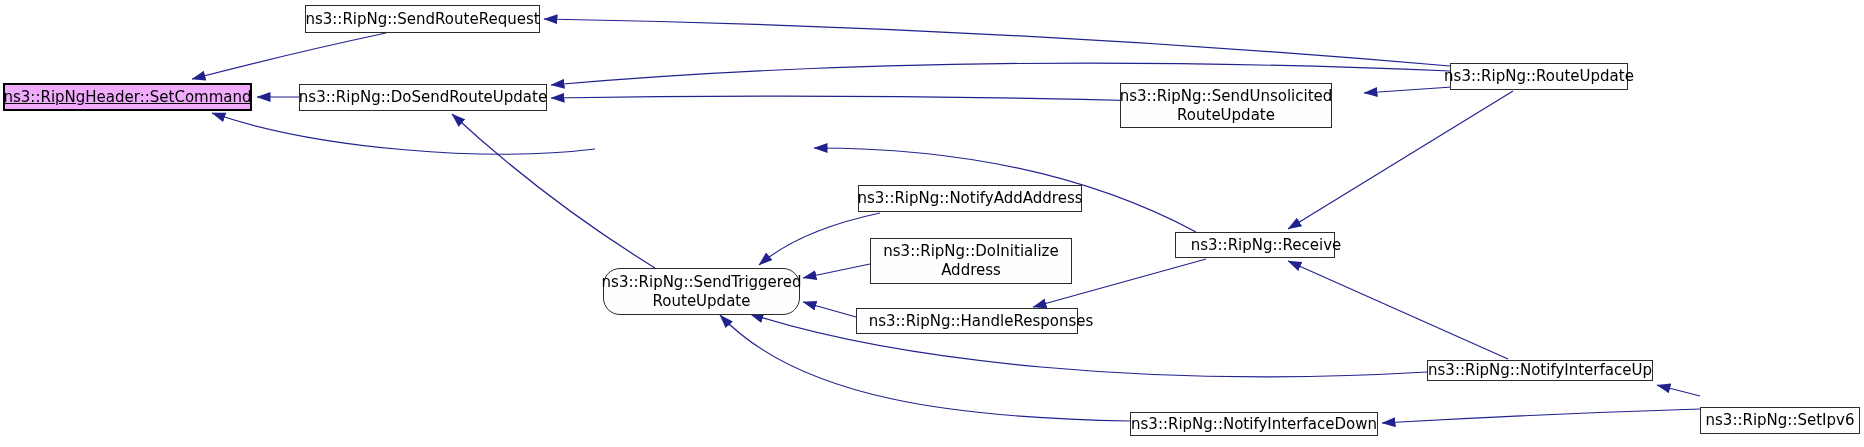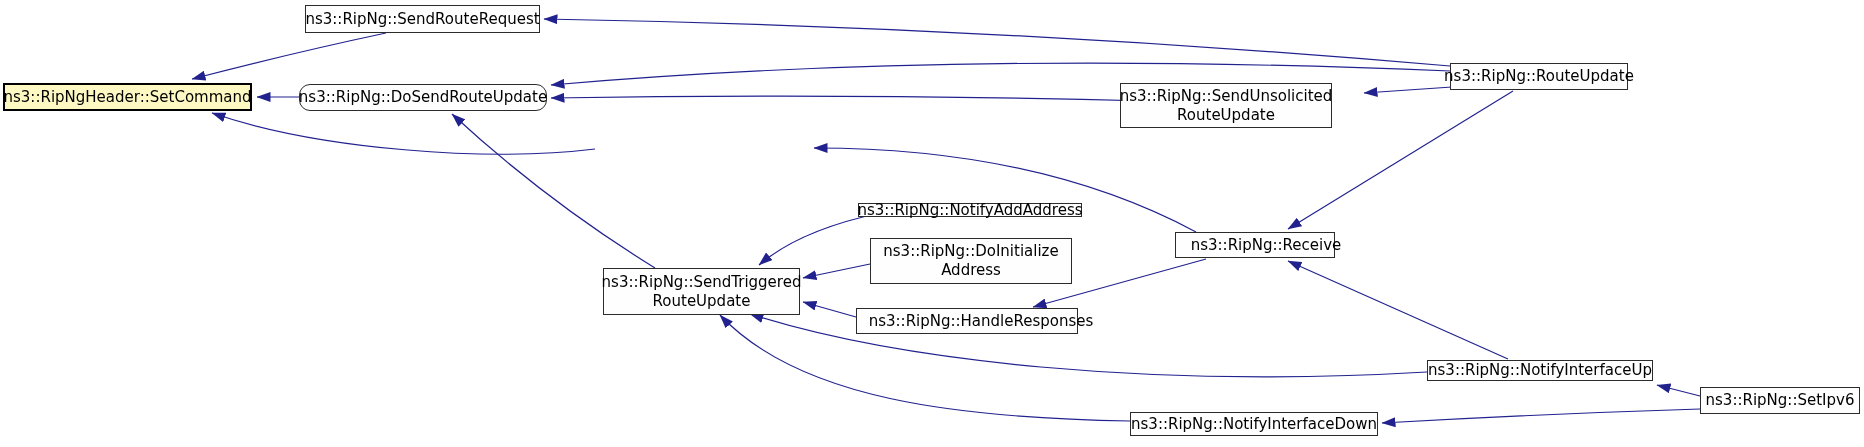--- a/index.html
+++ b/index.html
@@ -12,21 +12,21 @@
   }
   #edges{position:absolute;left:0;top:0;width:1864px;height:447px;z-index:1;}
   .edge{fill:none;stroke:#22228f;stroke-width:1.2px;}
   .node{
     position:absolute;box-sizing:border-box;
     background:#fefefe;border:1px solid #2b2b2b;
     display:flex;flex-direction:column;align-items:center;justify-content:center;
     font-size:15px;line-height:19px;color:#000;
     white-space:nowrap;z-index:2;cursor:pointer;
   }
-  .node.highlighted{background:#fef9c3;border:2px solid #000;cursor:default;}
+  .node.highlighted{background:#f0abfc;border:2px solid #000;cursor:default;text-decoration:underline;}
   .nline{pointer-events:none;}
 </style>
 </head>
 <body>
 
 <div id="canvas">
   <svg id="edges" viewBox="0 0 1864 447" xmlns="http://www.w3.org/2000/svg">
     <defs>
       <marker id="arrow" markerUnits="userSpaceOnUse" markerWidth="14" markerHeight="10" refX="13.5" refY="5" orient="auto">
         <path d="M0,0 L14,5 L0,10 z" fill="#22228f"></path>
@@ -52,31 +52,31 @@
       <path d="M 1700,396 L 1657,385" class="edge" marker-end="url(#arrow)"></path>
       <path d="M 1700,409 Q 1540,414 1382,423" class="edge" marker-end="url(#arrow)"></path>
     </svg>
 
 <div class="node highlighted" style="left: 3px; top: 83px; width: 249px; height: 28px;">
       <div class="nline">ns3::RipNgHeader::SetCommand</div>
     </div>
     <div class="node" style="left: 305px; top: 5px; width: 235px; height: 28px;">
       <div class="nline">ns3::RipNg::SendRouteRequest</div>
     </div>
-    <div class="node" style="left: 299px; top: 84px; width: 248px; height: 27px; border-radius: 11px;">
+    <div class="node" style="left: 299px; top: 84px; width: 248px; height: 27px;">
       <div class="nline">ns3::RipNg::DoSendRouteUpdate</div>
     </div>
-    <div class="node" style="left: 858px; top: 203px; width: 224px; height: 14px;">
+    <div class="node" style="left: 858px; top: 185px; width: 224px; height: 27px;">
       <div class="nline">ns3::RipNg::NotifyAddAddress</div>
     </div>
     <div class="node" style="left: 870px; top: 238px; width: 202px; height: 46px;">
       <div class="nline">ns3::RipNg::DoInitialize</div>
       <div class="nline">Address</div>
     </div>
-    <div class="node" style="left: 603px; top: 268px; width: 197px; height: 47px;">
+    <div class="node" style="left: 603px; top: 268px; width: 197px; height: 47px; border-radius: 17px;">
       <div class="nline">ns3::RipNg::SendTriggered</div>
       <div class="nline">RouteUpdate</div>
     </div>
     <div class="node" style="left: 856px; top: 308px; width: 222px; height: 26px; padding-left: 28px;">
       <div class="nline">ns3::RipNg::HandleResponses</div>
     </div>
     <div class="node" style="left: 1120px; top: 83px; width: 212px; height: 45px;">
       <div class="nline">ns3::RipNg::SendUnsolicited</div>
       <div class="nline">RouteUpdate</div>
     </div>
@@ -85,16 +85,16 @@
     </div>
     <div class="node" style="left: 1175px; top: 232px; width: 160px; height: 26px; padding-left: 22px;">
       <div class="nline">ns3::RipNg::Receive</div>
     </div>
     <div class="node" style="left: 1427px; top: 360px; width: 226px; height: 21px;">
       <div class="nline">ns3::RipNg::NotifyInterfaceUp</div>
     </div>
     <div class="node" style="left: 1130px; top: 412px; width: 248px; height: 24px;">
       <div class="nline">ns3::RipNg::NotifyInterfaceDown</div>
     </div>
-    <div class="node" style="left: 1700px; top: 387px; width: 160px; height: 27px;">
+    <div class="node" style="left: 1700px; top: 407px; width: 160px; height: 27px;">
       <div class="nline">ns3::RipNg::SetIpv6</div>
     </div>
   </div>
 
 </body></html>

